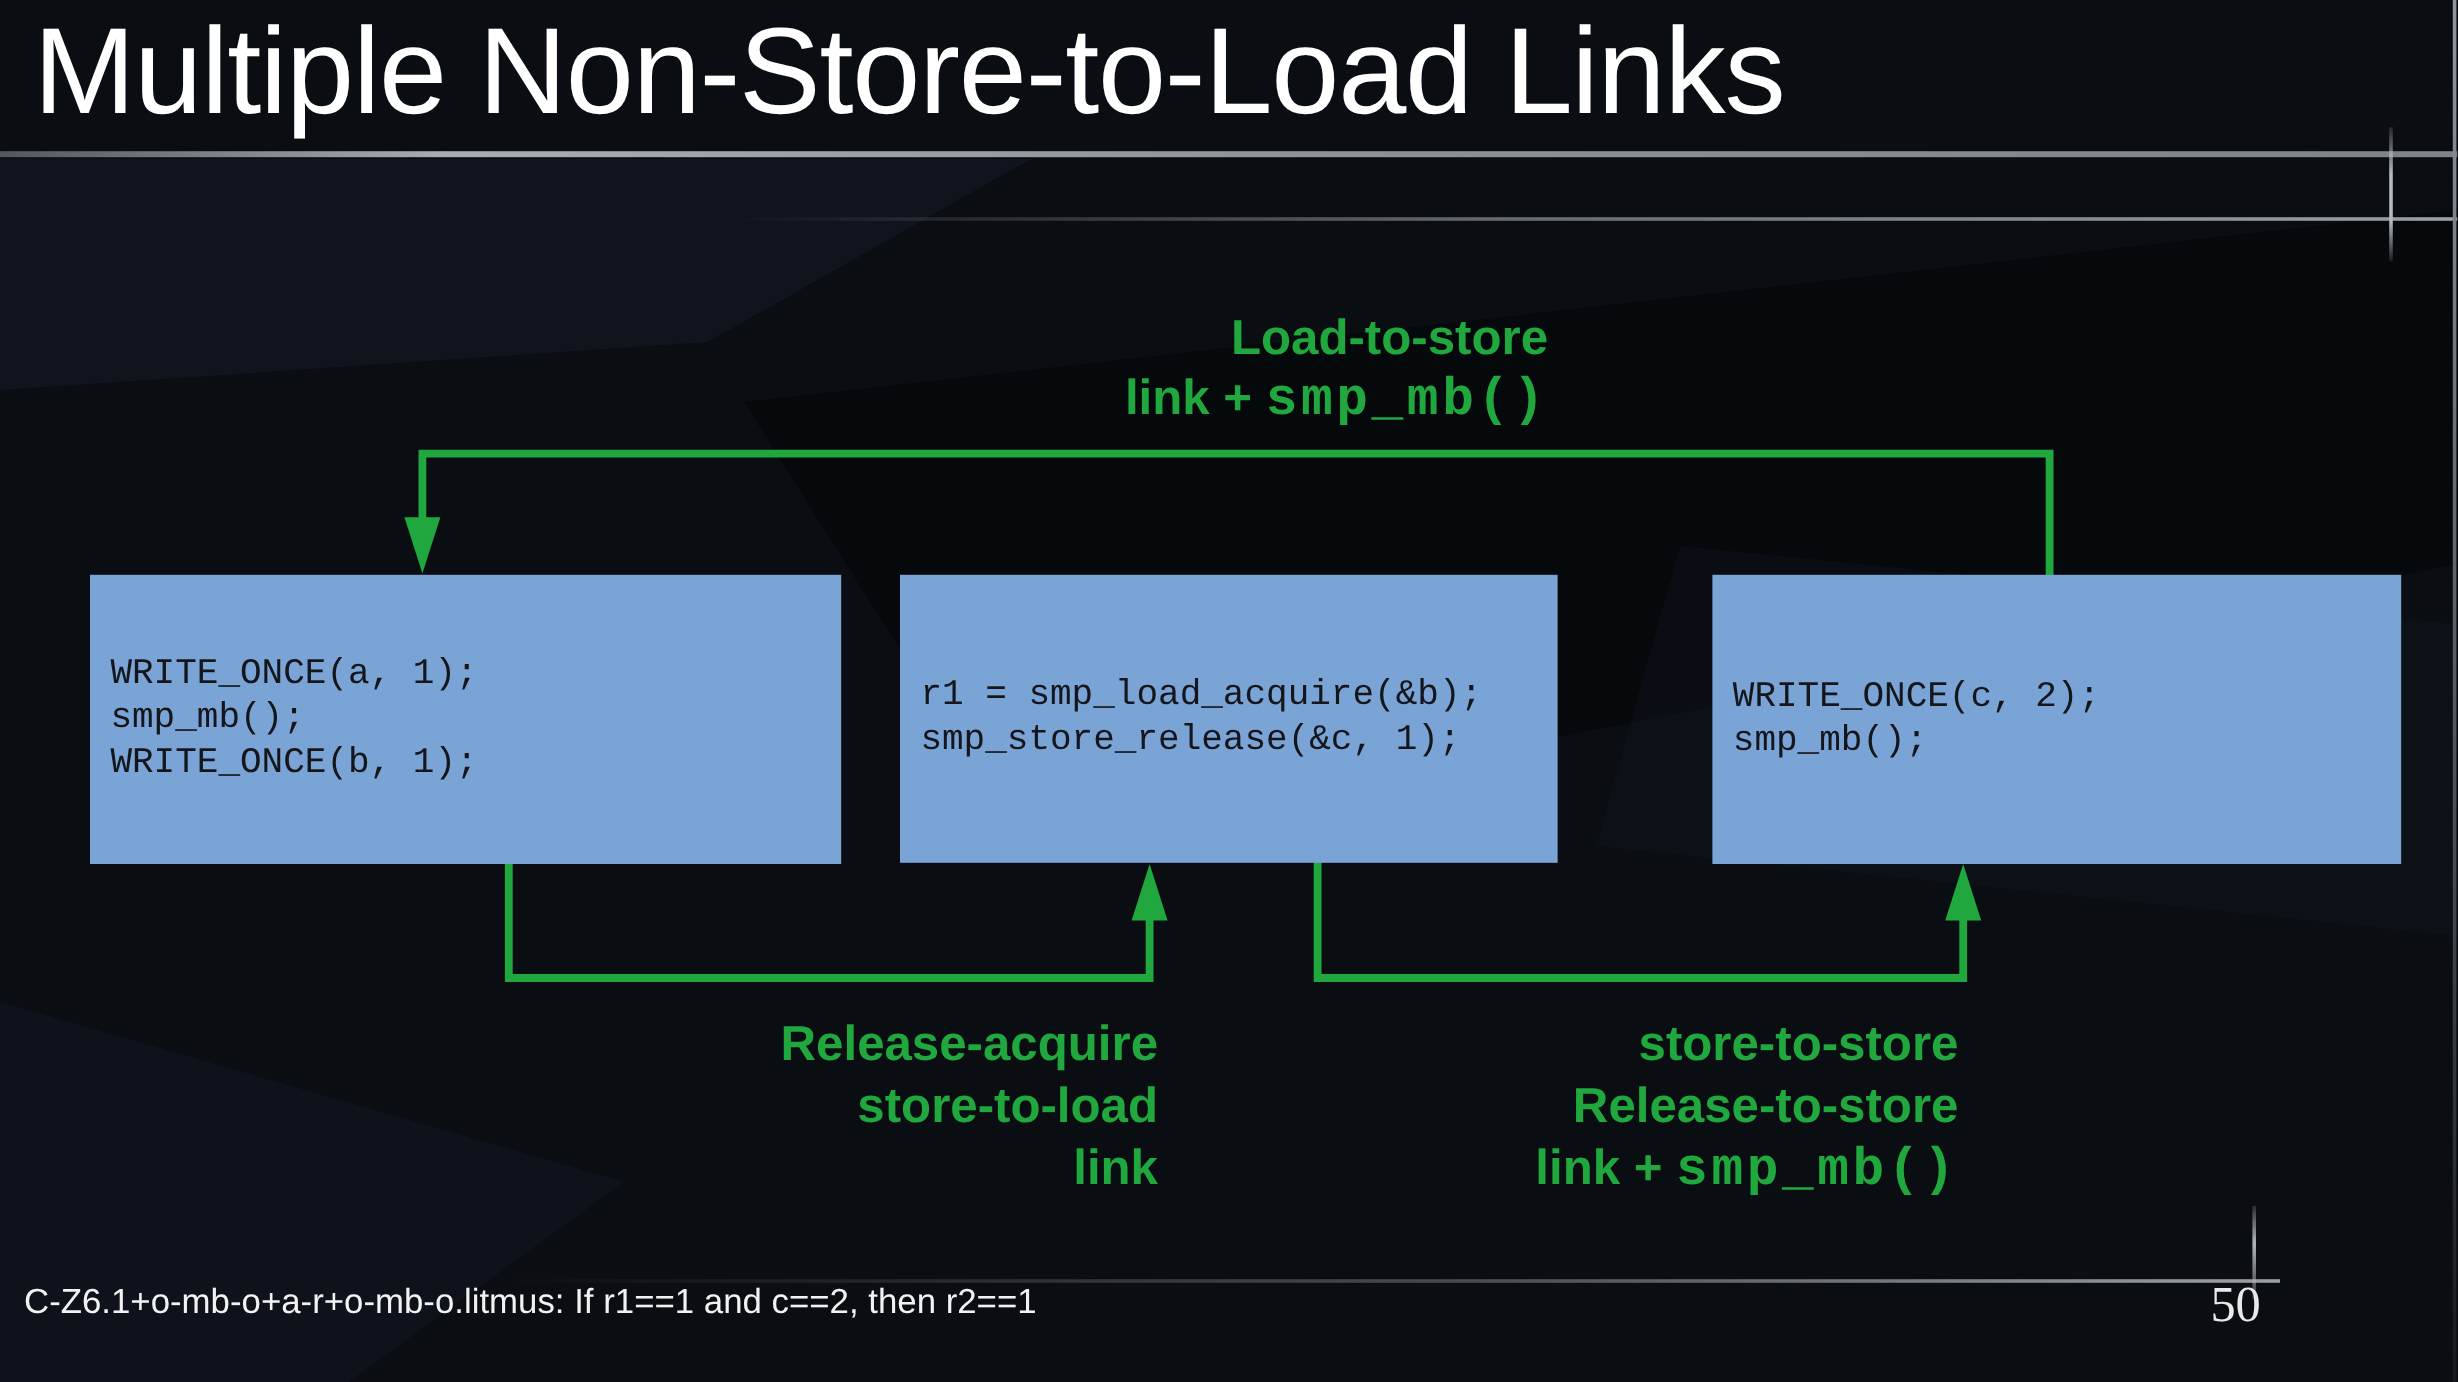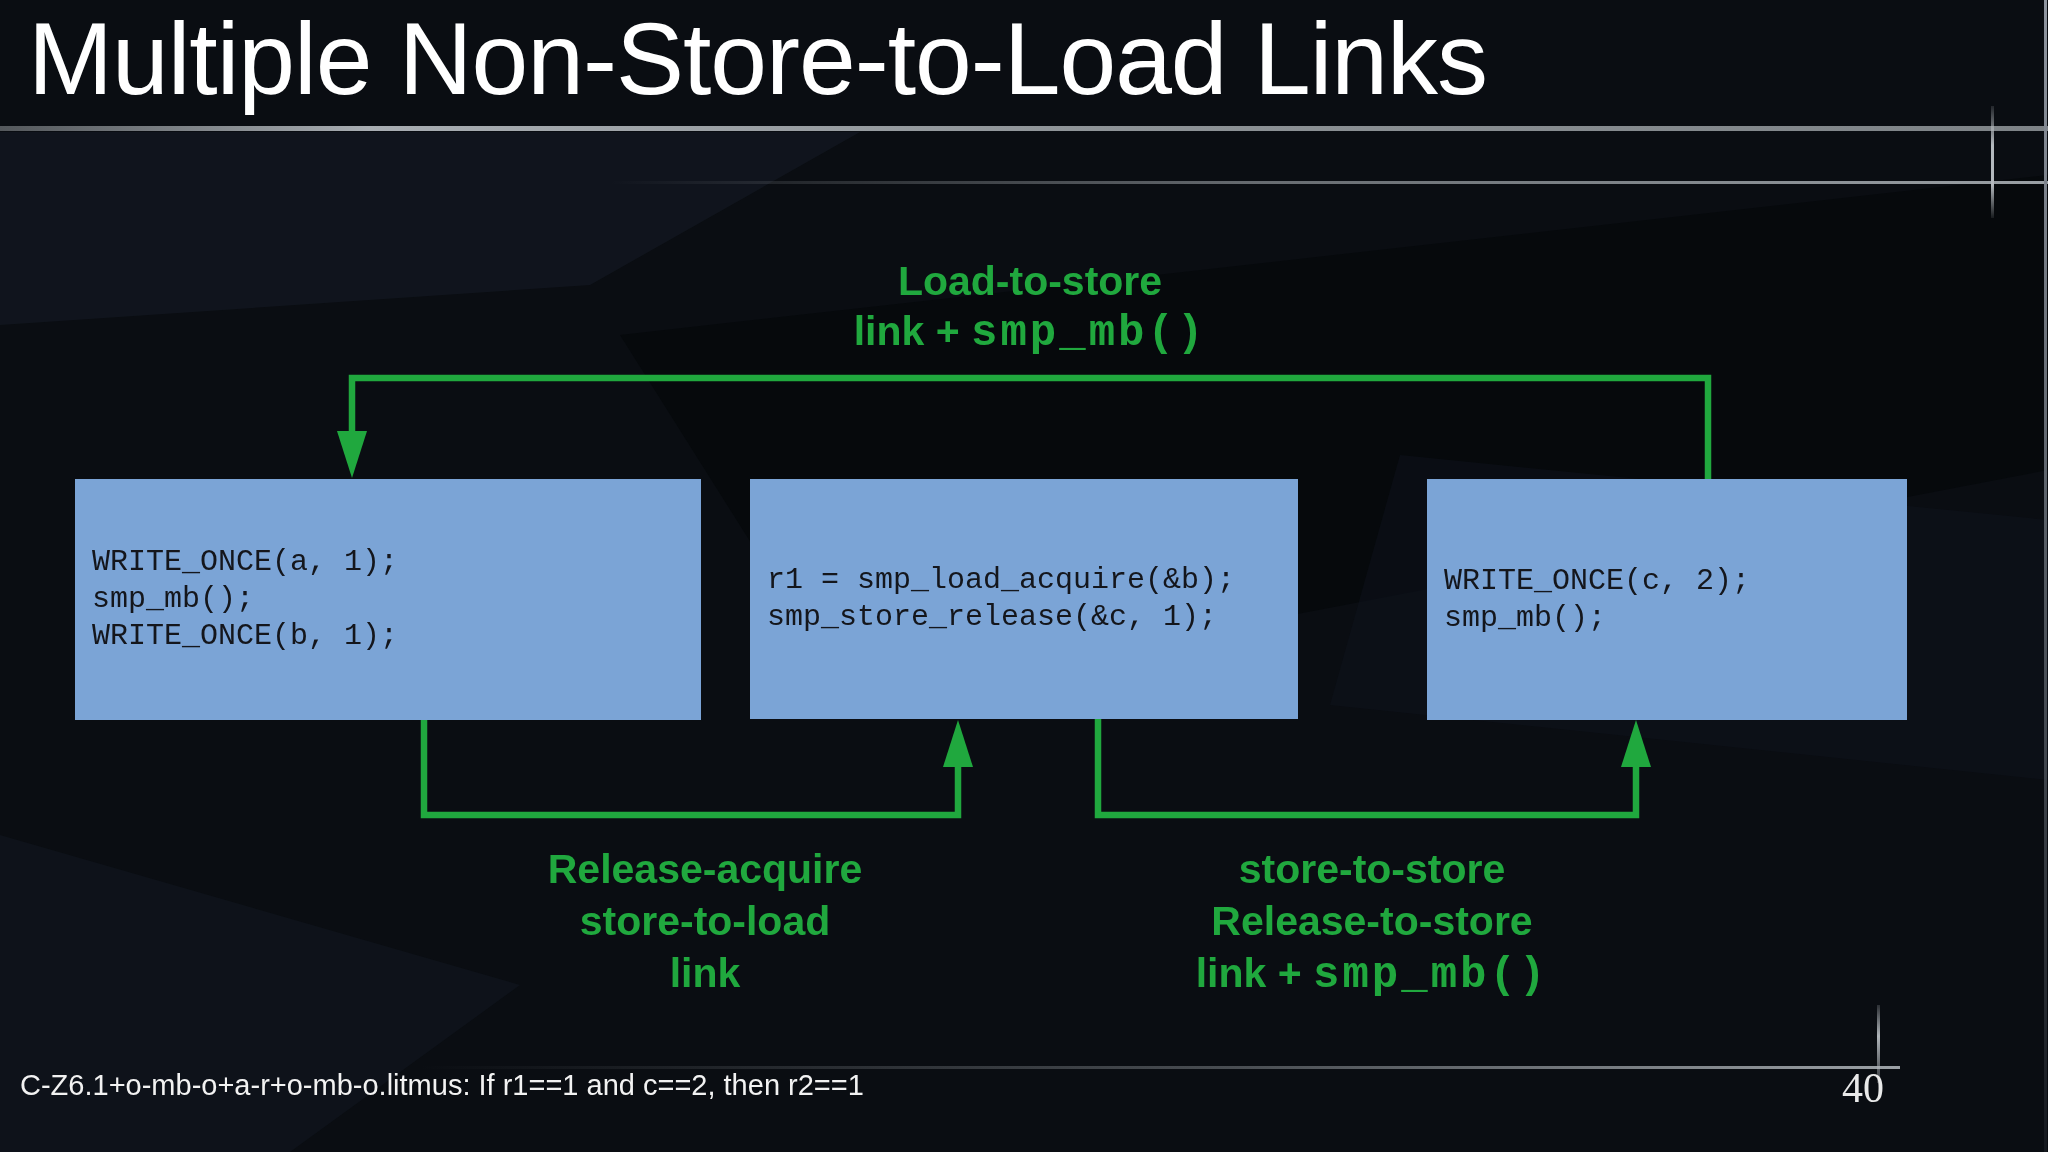--- a/index.html
+++ b/index.html
@@ -50,31 +50,31 @@
   .arrow-head { fill: var(--accent-green, #20a83e); }
 
   .code-box {
     position: absolute;
     background: var(--box-blue, #7ba4d6);
     display: flex; flex-direction: column; justify-content: center;
     padding-left: 17px; box-sizing: border-box;
   }
   .box-left   { left: 75px;   top: 479px; width: 626px; height: 241px; }
   .box-middle { left: 750px;  top: 479px; width: 548px; height: 240px; }
-  .box-right  { left: 1427px; top: 479px; width: 480px; height: 241px; }
+  .box-right  { left: 1427px; top: 479px; width: 574px; height: 241px; }
   .code-line {
     font-family: "Liberation Mono", monospace;
     font-size: 30px; line-height: 37px;
     color: var(--box-text, #14161c);
     white-space: pre;
   }
 
   .glabel {
     position: absolute; width: 520px;
-    text-align: center;
+    text-align: right;
     color: var(--accent-green, #20a83e);
     font-size: 41px; font-weight: 700; line-height: 50px;
     white-space: nowrap;
   }
   .glabel-top    { left: 770px;  top: 256px; }
   .glabel-bleft  { left: 445px;  top: 843px; line-height: 52px; }
   .glabel-bright { left: 1112px; top: 843px; line-height: 52px; }
   .gmono {
     font-family: "Liberation Mono", monospace;
     font-size: 44px; font-weight: 700; letter-spacing: 3px;
@@ -150,15 +150,15 @@
     <div>link</div>
   </div>
 
   <div class="glabel glabel-bright">
     <div>store-to-store</div>
     <div>Release-to-store</div>
     <div><span>link + </span><span class="gmono">smp_mb()</span></div>
   </div>
 
   <div class="footer">C-Z6.1+o-mb-o+a-r+o-mb-o.litmus: If r1==1 and c==2, then r2==1</div>
-  <div class="page-num">40</div>
+  <div class="page-num">50</div>
 
 </div>
 
 </body></html>

